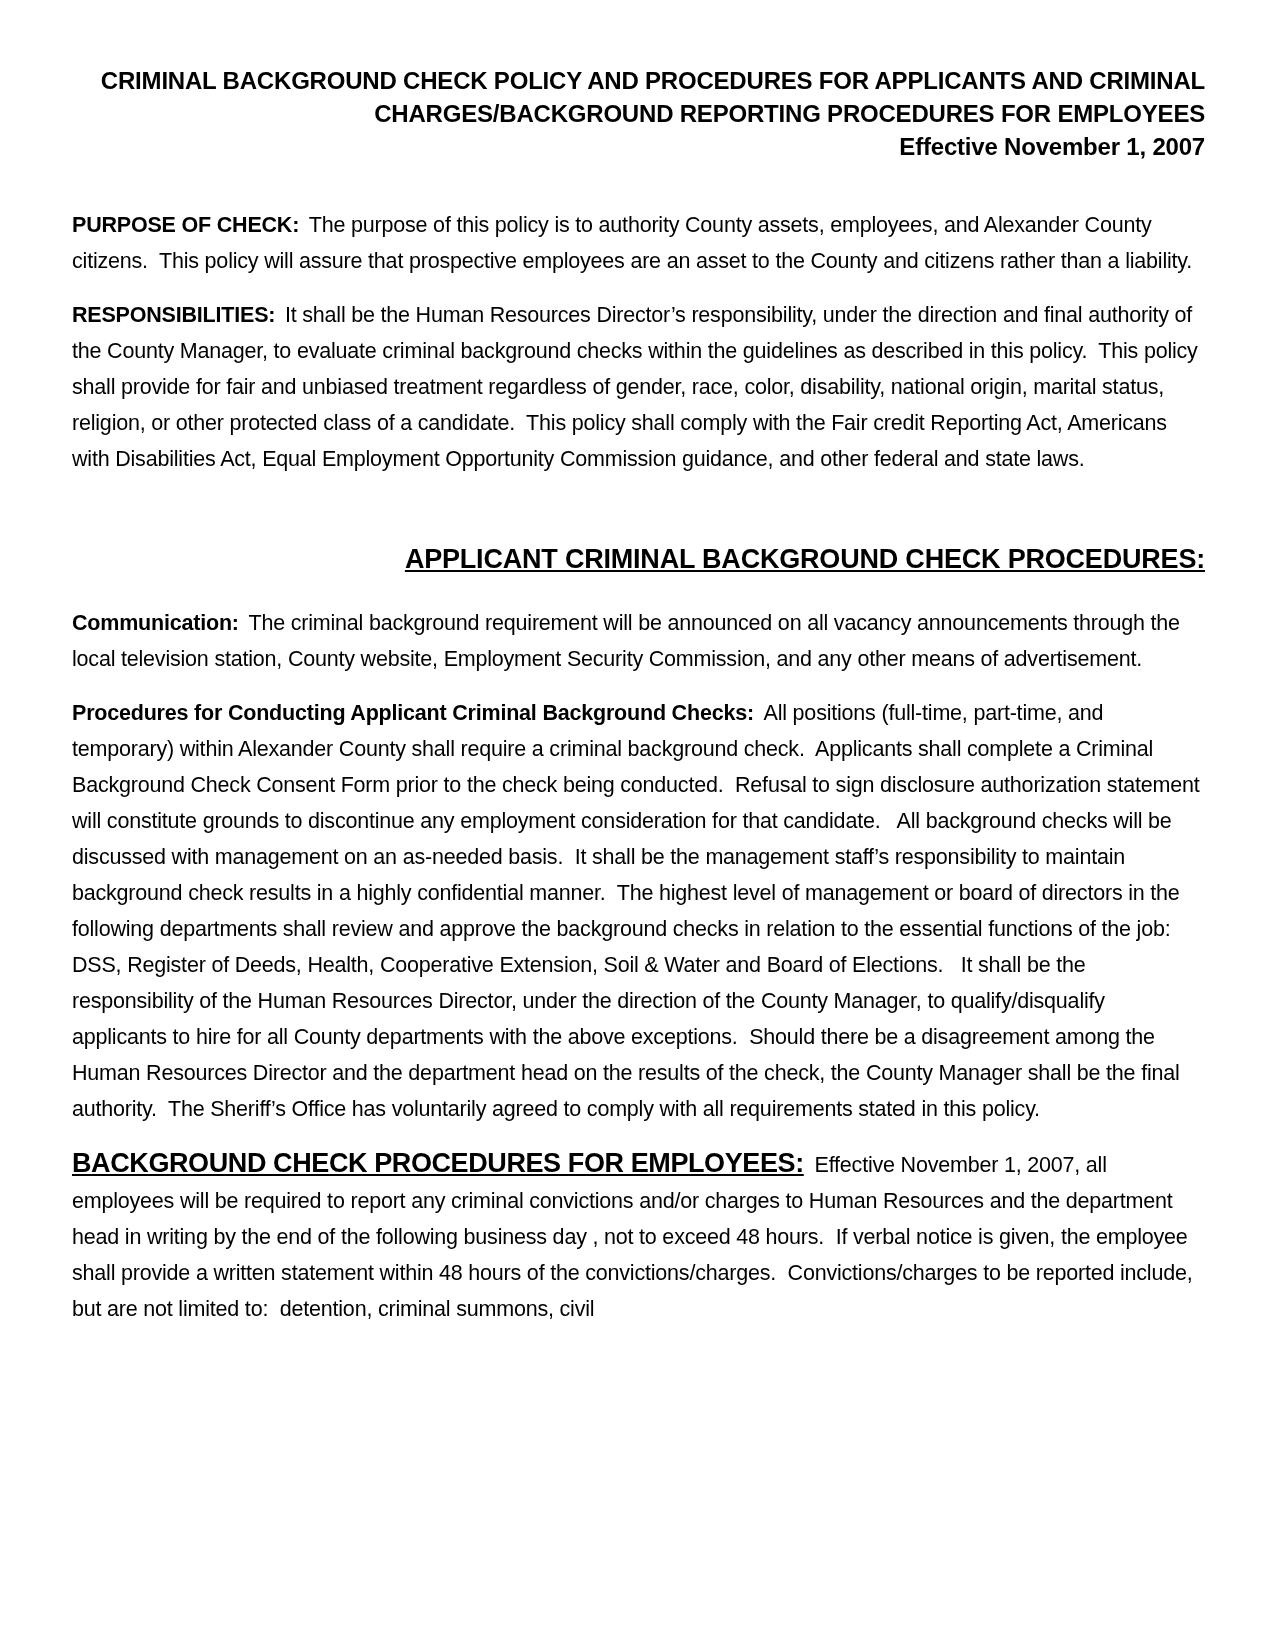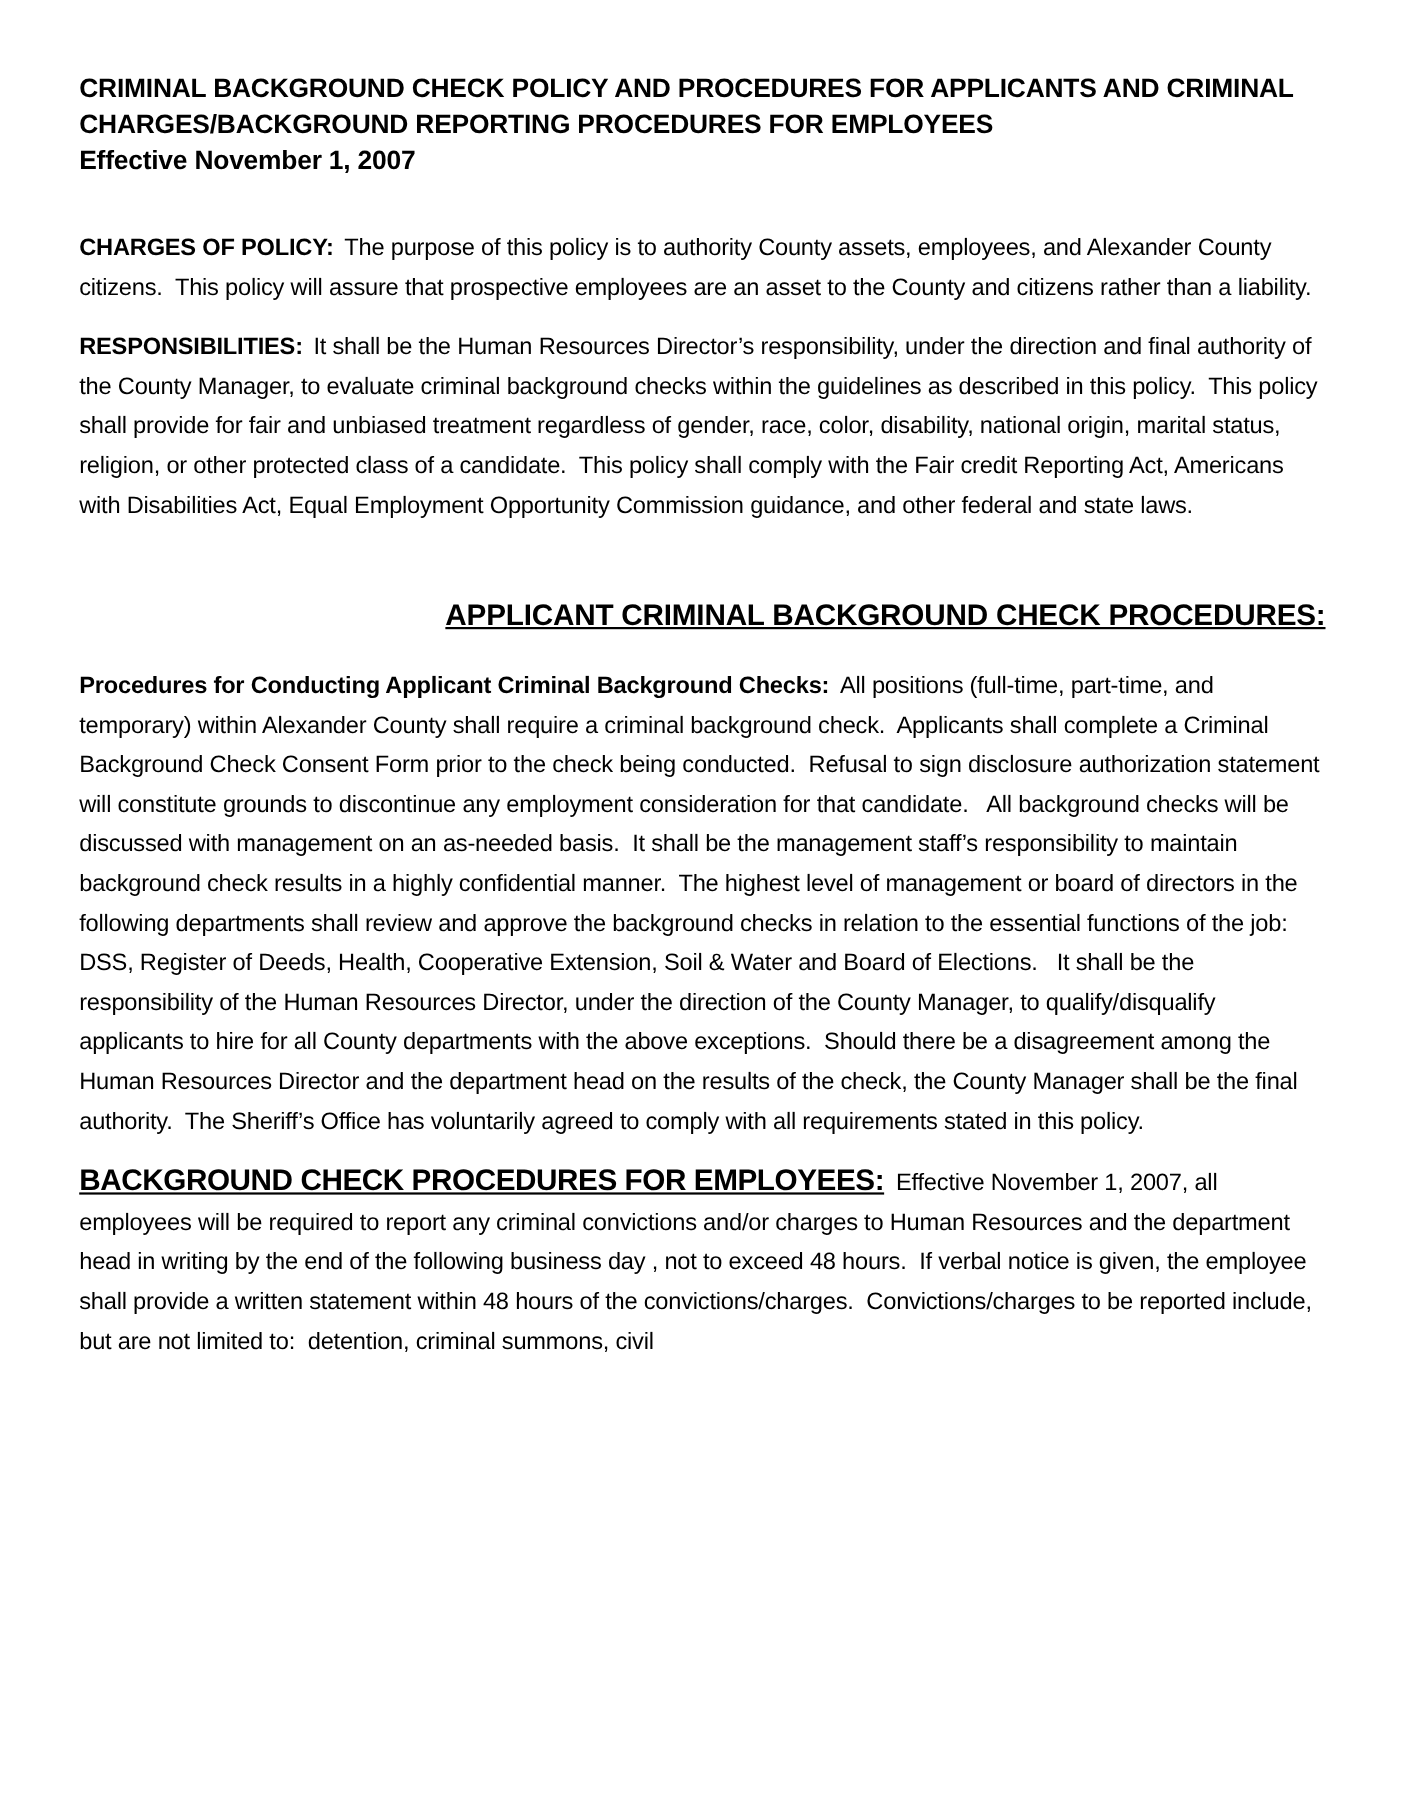--- a/index.html
+++ b/index.html
@@ -14,21 +14,21 @@
     margin: 0 auto;
     background: #ffffff;
     color: #000000;
     font-family: "Liberation Sans", sans-serif;
     box-sizing: border-box;
     padding: 64px 70px 0 72px;
     overflow: hidden;
     letter-spacing: -0.2px;
   }
   .title-block {
-    text-align: left;
+    text-align: right;
     font-weight: bold;
     font-size: 24px;
     line-height: 33px;
     margin: 0 0 44px 0;
   }
   .title-line { display: block; }
   p.para {
     font-size: 21.5px;
     line-height: 36px;
     margin: 0 0 18px 0;
@@ -62,31 +62,34 @@
 
 <div class="page">
 
   <header class="title-block">
     <span class="title-line">CRIMINAL BACKGROUND CHECK POLICY AND PROCEDURES FOR APPLICANTS AND CRIMINAL</span>
     <span class="title-line">CHARGES/BACKGROUND REPORTING PROCEDURES FOR EMPLOYEES</span>
     <span class="title-line">Effective November 1, 2007</span>
   </header>
 
   <p class="para">
-    <span class="runin">CHARGES OF POLICY:</span><span class="body-text">The purpose of this policy is to authority County assets, employees, and Alexander County citizens.  This policy will assure that prospective employees are an asset to the County and citizens rather than a liability.</span>
+    <span class="runin">PURPOSE OF CHECK:</span><span class="body-text">The purpose of this policy is to authority County assets, employees, and Alexander County citizens.  This policy will assure that prospective employees are an asset to the County and citizens rather than a liability.</span>
   </p>
 
   <p class="para">
     <span class="runin">RESPONSIBILITIES:</span><span class="body-text">It shall be the Human Resources Director’s responsibility, under the direction and final authority of the County Manager, to evaluate criminal background checks within the guidelines as described in this policy.  This policy shall provide for fair and unbiased treatment regardless of gender, race, color, disability, national origin, marital status, religion, or other protected class of a candidate.  This policy shall comply with the Fair credit Reporting Act, Americans with Disabilities Act, Equal Employment Opportunity Commission guidance, and other federal and state laws.</span>
   </p>
 
   <h2 class="section-heading">
     <span class="underlined">APPLICANT CRIMINAL BACKGROUND CHECK PROCEDURES:</span>
   </h2>
 
+  <p class="para">
+    <span class="runin">Communication:</span><span class="body-text">The criminal background requirement will be announced on all vacancy announcements through the local television station, County website, Employment Security Commission, and any other means of advertisement.</span>
+  </p>
 
   <p class="para">
     <span class="runin">Procedures for Conducting Applicant Criminal Background Checks:</span><span class="body-text">All positions (full-time, part-time, and temporary) within Alexander County shall require a criminal background check.  Applicants shall complete a Criminal Background Check Consent Form prior to the check being conducted.  Refusal to sign disclosure authorization statement will constitute grounds to discontinue any employment consideration for that candidate.   All background checks will be discussed with management on an as-needed basis.  It shall be the management staff’s responsibility to maintain background check results in a highly confidential manner.  The highest level of management or board of directors in the following departments shall review and approve the background checks in relation to the essential functions of the job:   DSS, Register of Deeds, Health, Cooperative Extension, Soil &amp; Water and Board of Elections.   It shall be the responsibility of the Human Resources Director, under the direction of the County Manager, to qualify/disqualify applicants to hire for all County departments with the above exceptions.  Should there be a disagreement among the Human Resources Director and the department head on the results of the check, the County Manager shall be the final authority.  The Sheriff’s Office has voluntarily agreed to comply with all requirements stated in this policy.</span>
   </p>
 
   <p class="para para-employees">
     <span class="big-runin">BACKGROUND CHECK PROCEDURES FOR EMPLOYEES:</span><span class="body-text">Effective November 1, 2007, all employees will be required to report any criminal convictions and/or charges to Human Resources and the department head in writing by the end of the following business day , not to exceed 48 hours.  If verbal notice is given, the employee shall provide a written statement within 48 hours of the convictions/charges.  Convictions/charges to be reported include, but are not limited to:  detention, criminal summons, civil</span>
   </p>
 
 </div>

